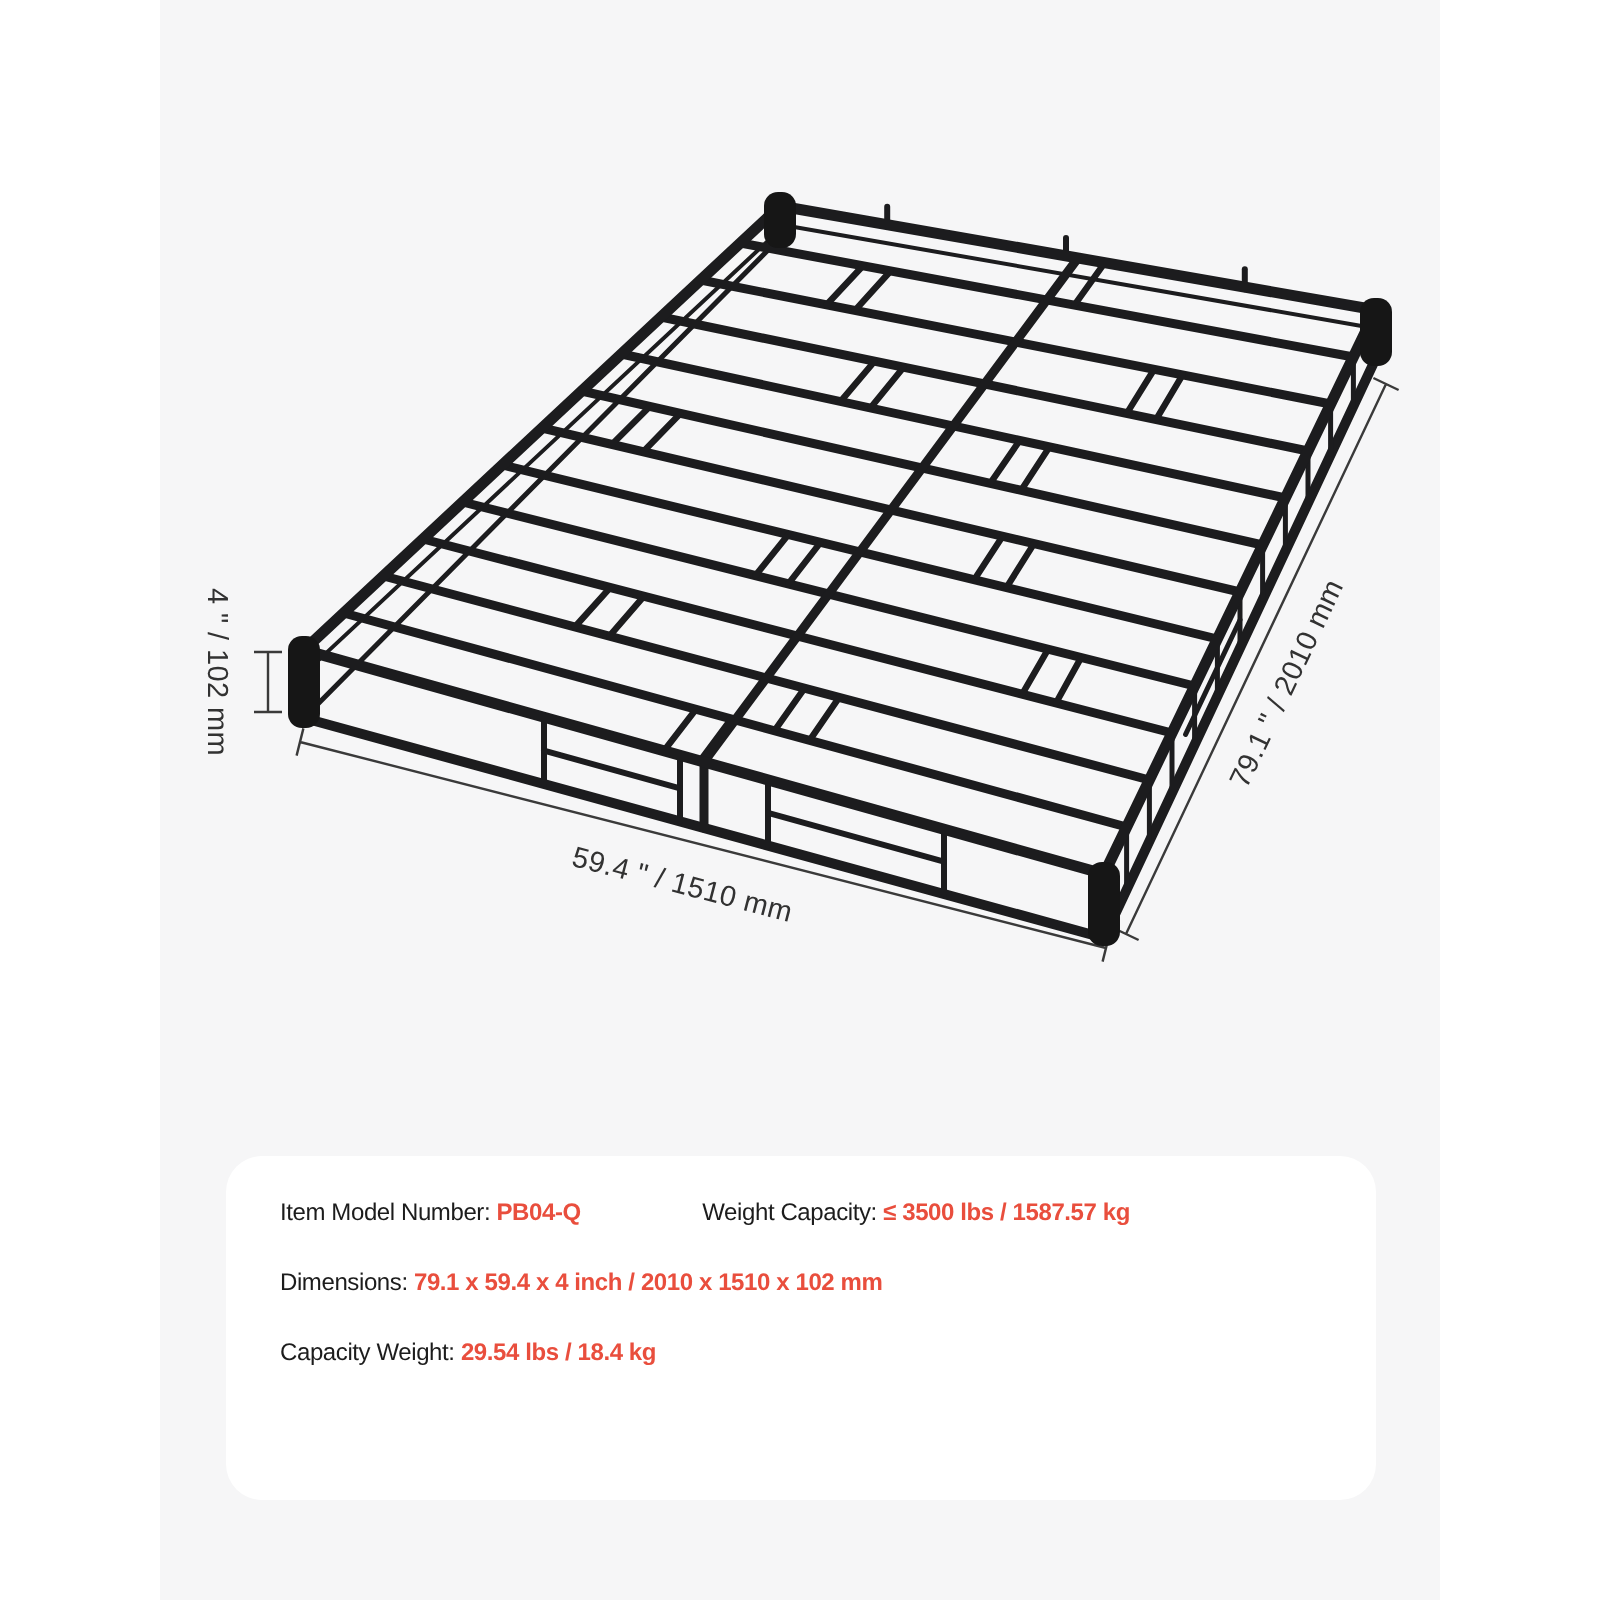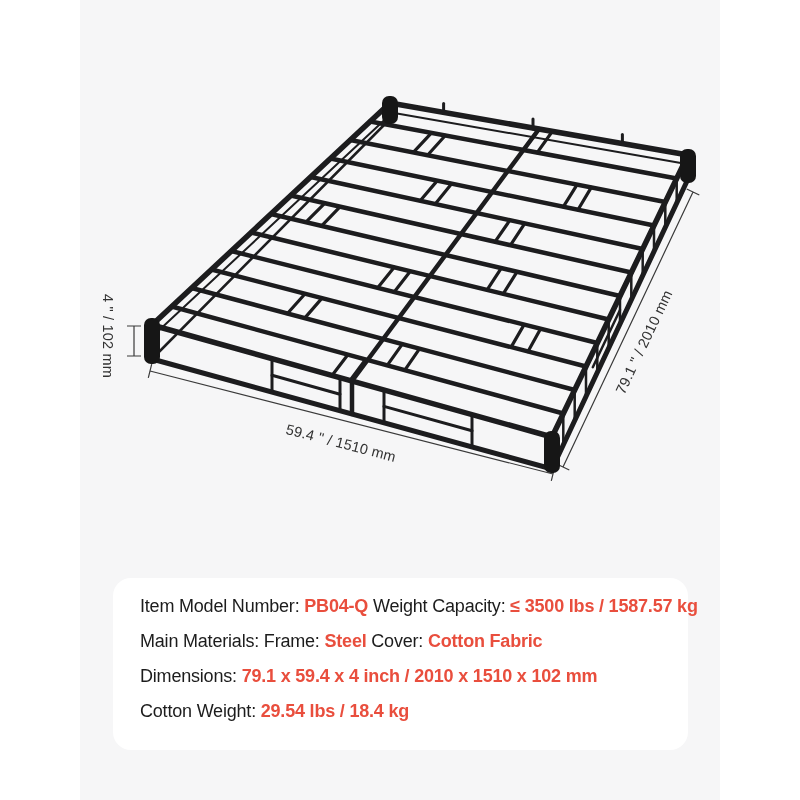--- a/index.html
+++ b/index.html
@@ -18,21 +18,21 @@
   }
   .dim-height{left:108px;top:336px;transform:translate(-50%,-50%) rotate(90deg);}
   .dim-width{left:341px;top:443px;transform:translate(-50%,-50%) rotate(14.5deg);}
   .dim-length{left:644px;top:342px;transform:translate(-50%,-50%) rotate(-64.5deg);}
   .spec-panel{
     position:absolute;left:113px;top:578px;width:575px;height:172px;
     background:#ffffff;border-radius:18px;box-sizing:border-box;
     padding:19px 20px 0 27px;
   }
   .spec-row{
-    font-size:18px;line-height:19px;margin-bottom:16px;color:#1c1c1c;
+    font-size:12px;line-height:19px;margin-bottom:16px;color:#1c1c1c;
     letter-spacing:-0.2px;white-space:nowrap;
   }
   .spec-col1{display:inline-block;min-width:208px;}
   .spec-label{color:#1c1c1c;font-weight:400;}
   .spec-value{color:#e94e3d;font-weight:700;}
 </style>
 </head>
 <body>
 
 <div class="stage">
@@ -133,30 +133,21 @@
     <div class="spec-row">
       <span class="spec-col1">
         <span class="spec-label">Item Model Number:</span>
         <span class="spec-value">PB04-Q</span>
       </span><span>
         <span class="spec-label">Weight Capacity:</span>
         <span class="spec-value">≤ 3500 lbs / 1587.57 kg</span>
       </span>
     </div>
     <div class="spec-row">
-      <span class="spec-col1">
-        <span class="spec-label">Main Materials: Frame:</span>
-        <span class="spec-value">Steel</span>
-      </span><span>
-        <span class="spec-label">Cover:</span>
-        <span class="spec-value">Cotton Fabric</span>
-      </span>
-    </div>
-    <div class="spec-row">
       <span class="spec-label">Dimensions:</span>
       <span class="spec-value">79.1 x 59.4 x 4 inch / 2010 x 1510 x 102 mm</span>
     </div>
     <div class="spec-row">
-      <span class="spec-label">Cotton Weight:</span>
+      <span class="spec-label">Capacity Weight:</span>
       <span class="spec-value">29.54 lbs / 18.4 kg</span>
     </div>
   </div>
 </div>
 
 </body></html>

